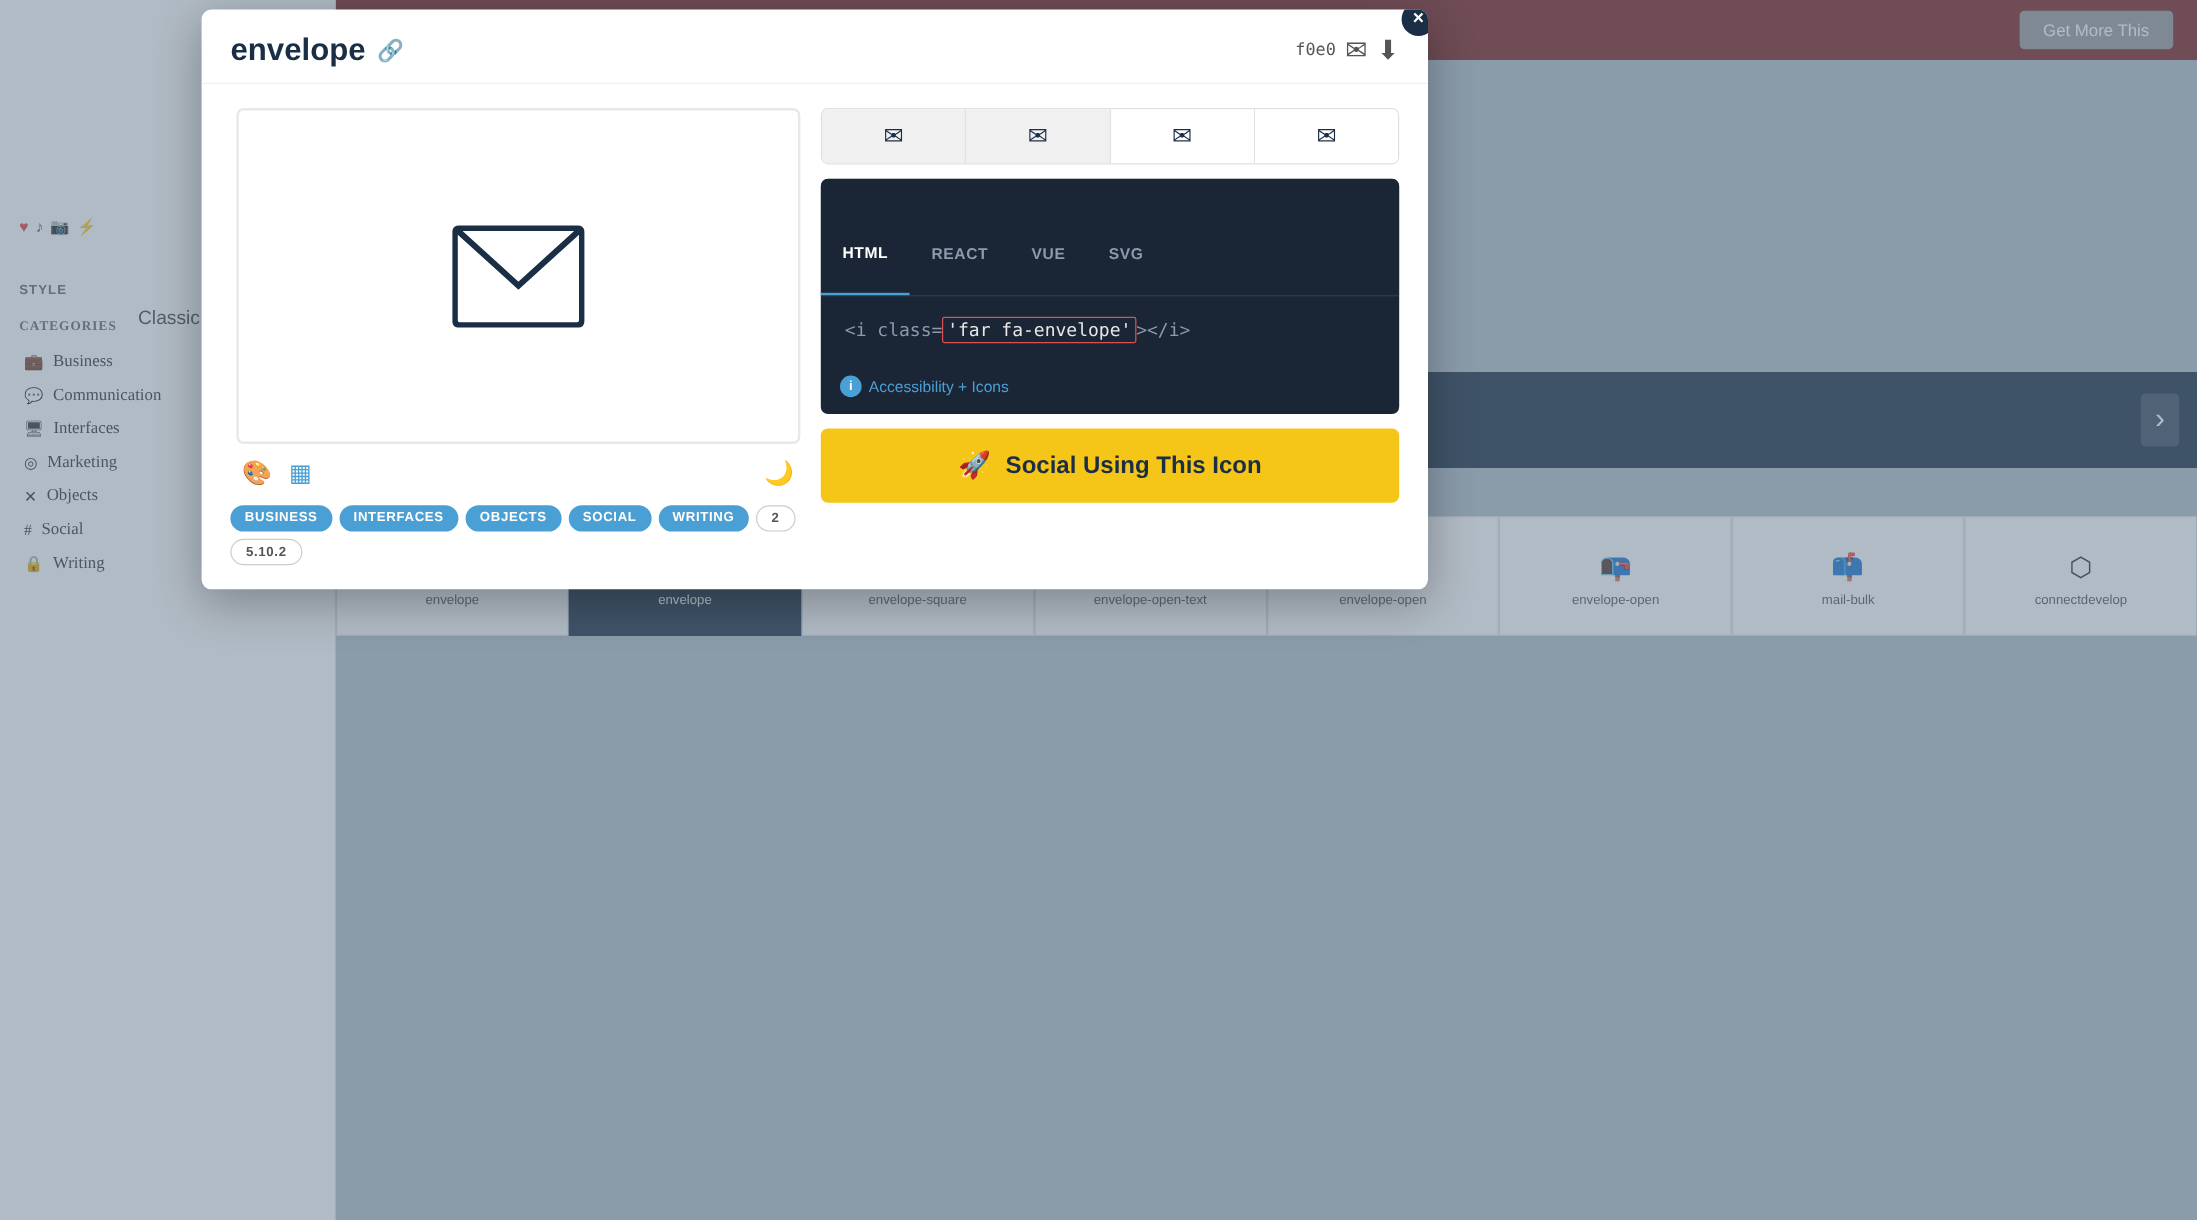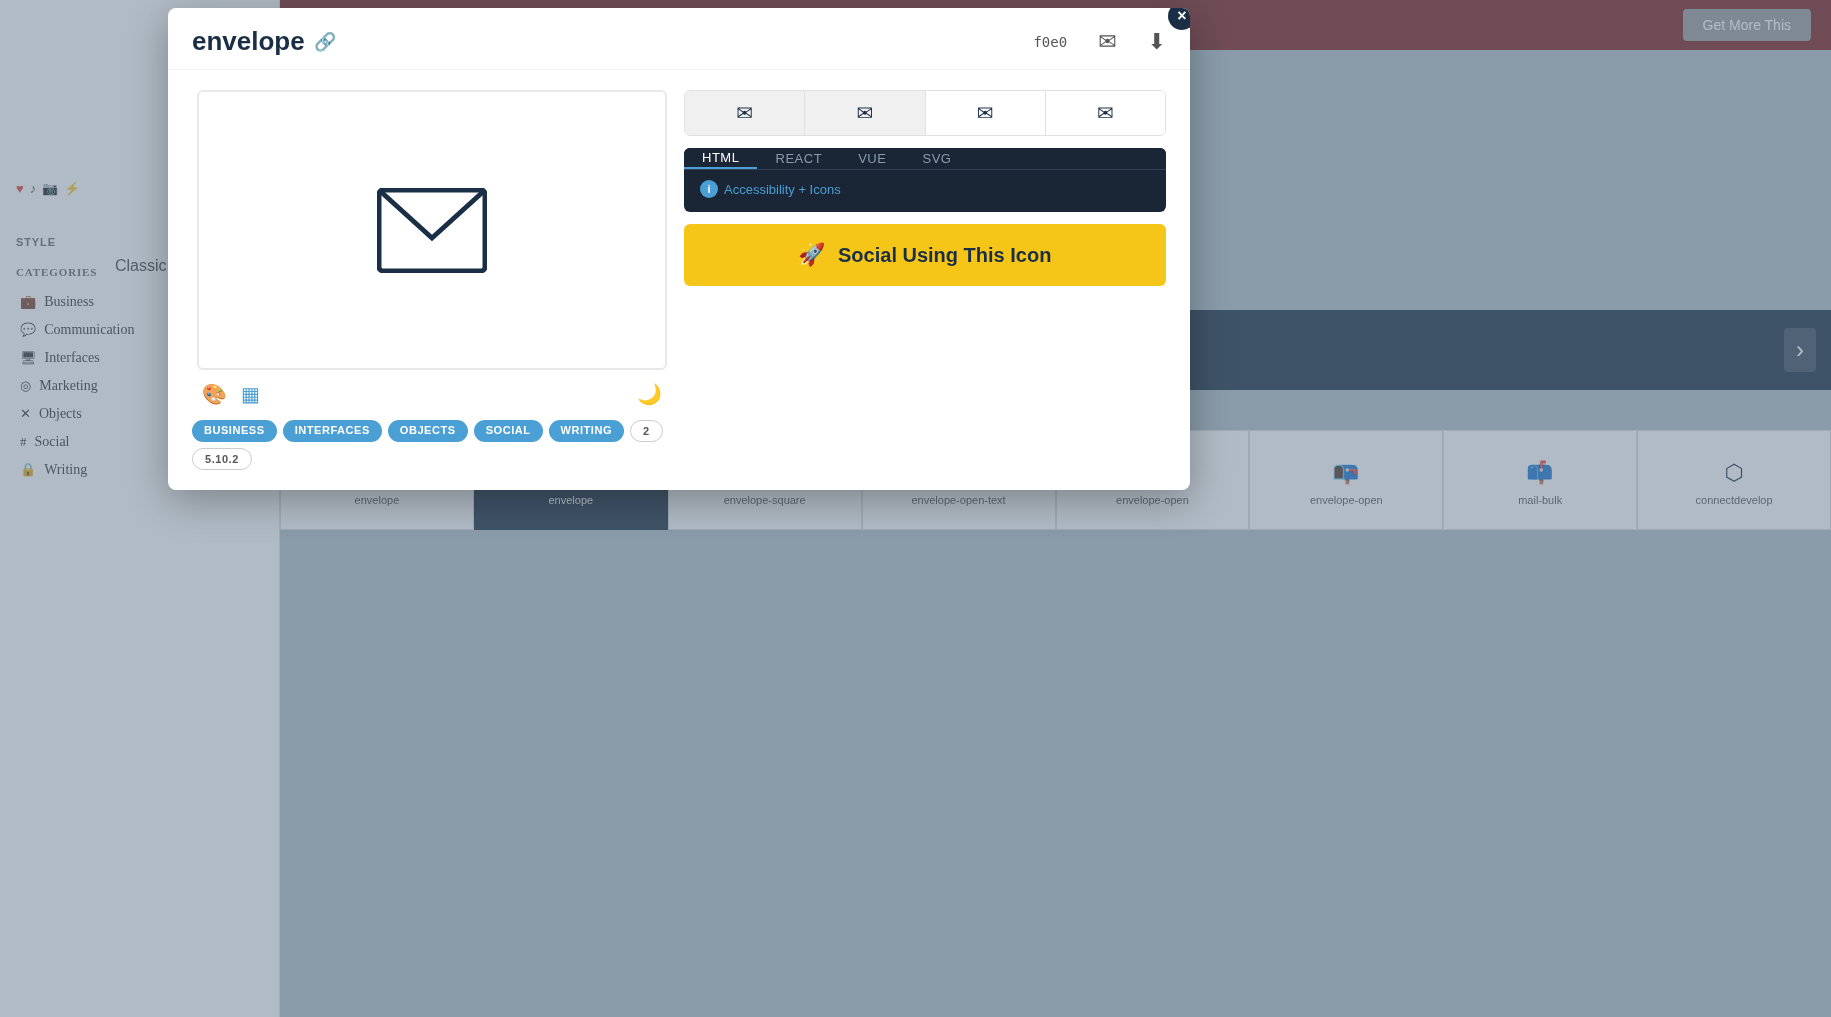--- a/index.html
+++ b/index.html
@@ -262,21 +262,21 @@
 
     .link-icon {
       color: #aaa;
       font-size: 18px;
       cursor: pointer;
     }
 
     .modal-header-right {
       display: flex;
       align-items: center;
-      gap: 31px;
+      gap: 8px;
     }
 
     .unicode-code {
       font-size: 14px;
       color: #555;
       font-family: monospace;
     }
 
     .header-icon-btn {
       font-size: 22px;
@@ -406,28 +406,29 @@
       overflow: hidden;
     }
 
     .code-tabs {
       display: flex;
       background: #1a2535;
       border-bottom: 1px solid #2d3f55;
     }
 
     .code-tab {
-      padding: 2px 18px;
+      padding: 26px 18px;
       font-size: 13px;
-      font-weight: 400;
+      font-weight: 700;
       color: #8a9bb0;
       cursor: pointer;
       letter-spacing: 0.04em;
       background: none;
       border: none;
+      margin-top: 28px;
     }
 
     .code-tab.active { color: #fff; border-bottom: 2px solid #4a9fd4; }
 
     .code-body {
       padding: 16px 20px;
       font-family: monospace;
       font-size: 15px;
       color: #8a9bb0;
       line-height: 1.6;
@@ -672,20 +673,23 @@
       </div>
 
       <div class="code-panel">
         <div class="code-tabs">
           <button class="code-tab active">HTML</button>
           <button class="code-tab">REACT</button>
           <button class="code-tab">VUE</button>
           <button class="code-tab">SVG</button>
         </div>
 
+        <div class="code-body">
+          <span class="code-tag">&lt;i class=</span><span class="code-string-highlight">'far fa-envelope'</span><span class="code-tag">&gt;&lt;/i&gt;</span>
+        </div>
 
         <a class="accessibility-link">
           <span class="info-circle">i</span>
           <span>Accessibility + Icons</span>
         </a>
       </div>
 
       <button class="cta-btn">
         <span class="rocket-icon">🚀</span>
         <span>Social Using This Icon</span>

